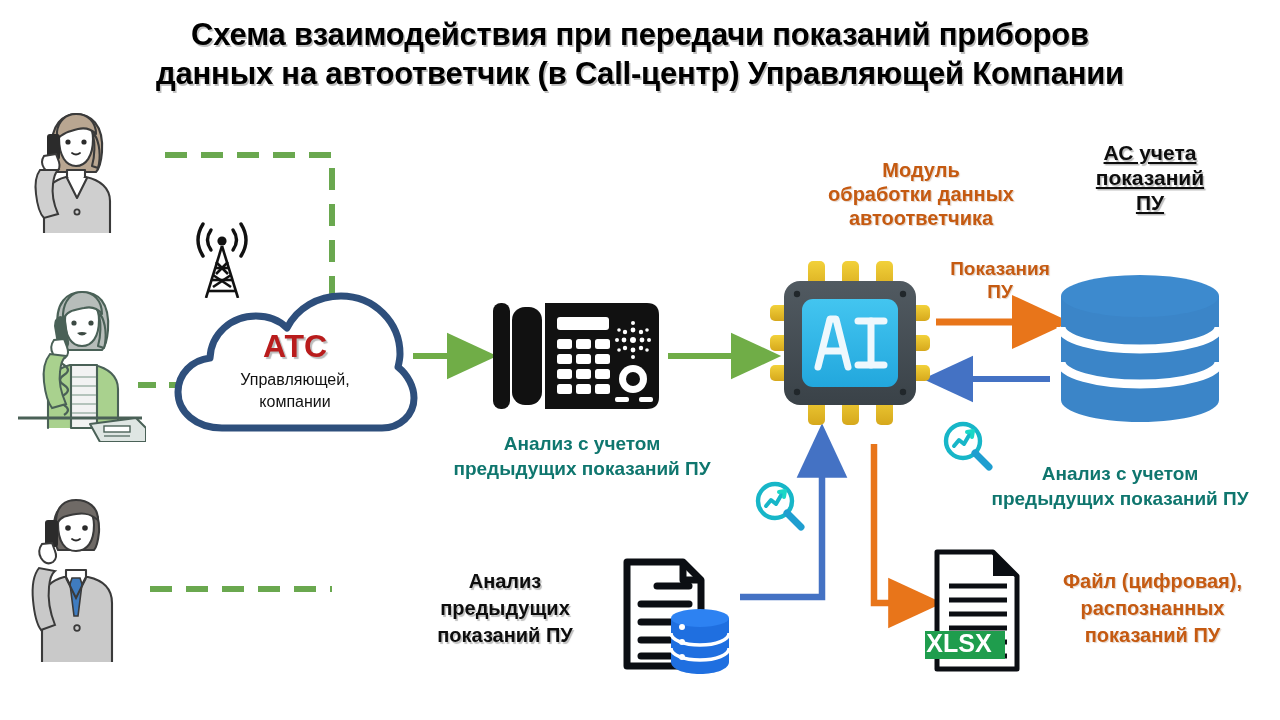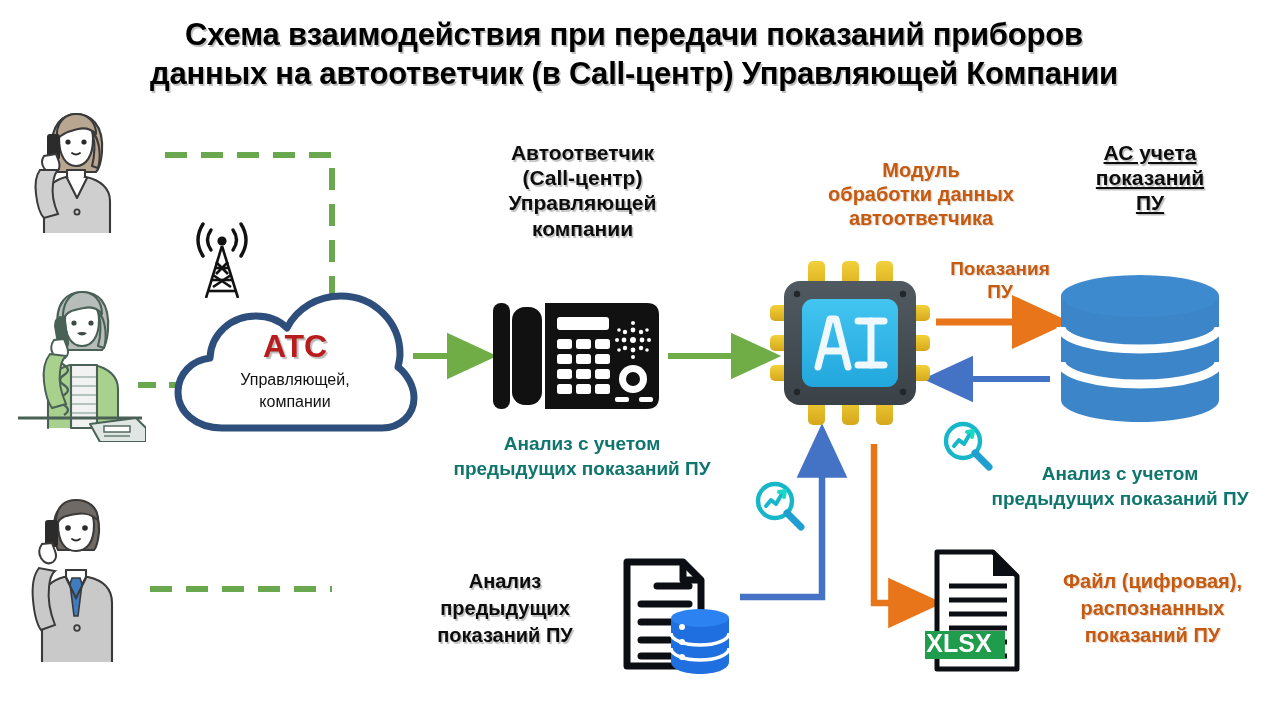--- a/index.html
+++ b/index.html
@@ -8,21 +8,21 @@
     font-family:"Liberation Sans", sans-serif;
     background:#ffffff;
     position:relative;
     overflow:hidden;
   }
   #stage { position:absolute; inset:0; }
   .abs { position:absolute; }
 
   
   .title {
-    left:54px; top:16px; width:1160px;
+    left:60px; top:16px; width:1160px;
     text-align:center;
     font-size:31px;
     font-weight:bold;
     line-height:1.25;
     color:#000;
     letter-spacing:-0.2px;
     text-shadow:1.5px 1.5px 0.5px rgba(140,140,140,.55);
   }
 
   
@@ -241,26 +241,20 @@
     </svg>
     <div class="cloud-text">
       <div class="cloud-title">АТС</div>
       <div class="cloud-sub">
         <div>Управляющей,</div>
         <div>компании</div>
       </div>
     </div>
   </div>
 
-  <div class="abs lbl lbl-black" style="left:460px; top:140px; width:245px; font-size:21px;">
-    <div>Автоответчик</div>
-    <div>(Call-центр)</div>
-    <div>Управляющей</div>
-    <div>компании</div>
-  </div>
 
   <div class="abs" style="left:487px; top:297px; width:178px; height:118px;">
     <svg viewBox="0 0 178 118" width="178" height="118">
 
       <rect x="6" y="6" width="17" height="106" rx="8" fill="#111"></rect>
       <rect x="25" y="10" width="30" height="98" rx="13" fill="#111"></rect>
 
       <path d="M58,6 L160,6 q12,0 12,12 L172,100 q0,12 -12,12 L58,112 z" fill="#111"></path>
 
       <rect x="70" y="20" width="52" height="13" rx="3" fill="#fff"></rect>

